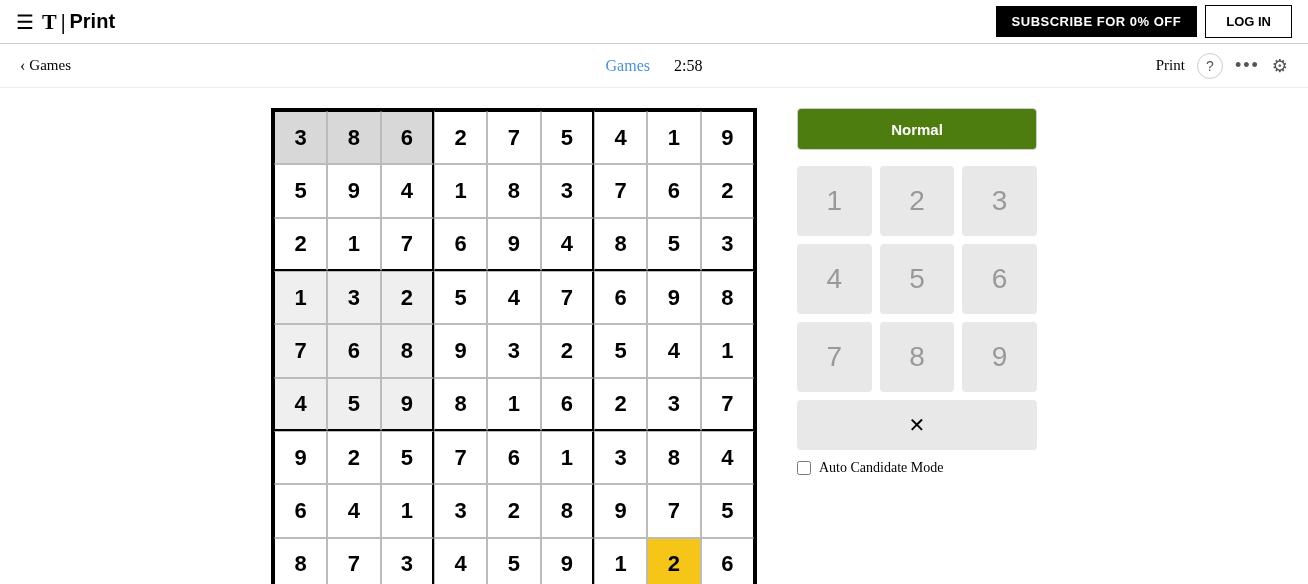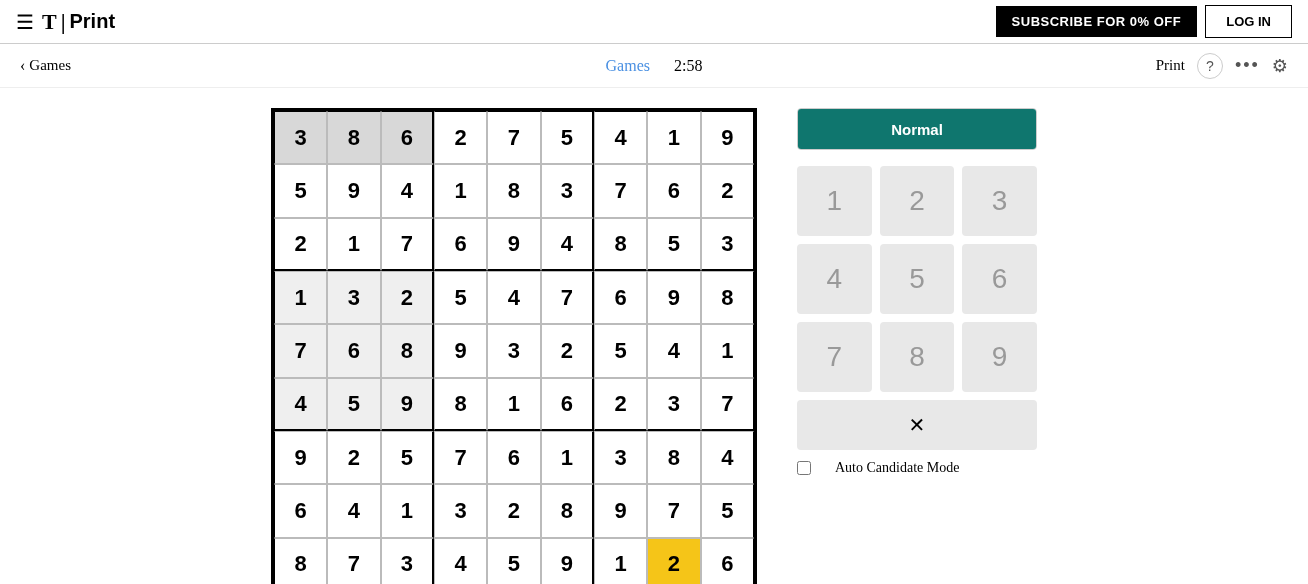--- a/index.html
+++ b/index.html
@@ -64,21 +64,21 @@
 
     
     .mode-toggle {
       display: flex; border: 1px solid #ccc; border-radius: 4px; overflow: hidden;
       margin-bottom: 16px; height: 42px;
     }
     .mode-btn {
       flex: 1; display: flex; align-items: center; justify-content: center;
       font-size: 15px; cursor: pointer; border: none; font-family: Arial, sans-serif;
     }
-    .mode-btn.active { background: #0f766e; color: #fff; font-weight: bold; }
+    .mode-btn.active { background: #4d7c0f; color: #fff; font-weight: bold; }
     .mode-btn.inactive { background: #f0f0f0; color: #555; }
 
     
     .numpad-grid {
       display: grid; grid-template-columns: repeat(3, 1fr); gap: 8px;
       margin-bottom: 8px;
     }
     .num-btn {
       height: 70px; display: flex; align-items: center; justify-content: center;
       font-size: 28px; font-family: Arial, sans-serif; color: #999;
@@ -87,21 +87,21 @@
     }
 
     
     .delete-btn {
       width: 100%; height: 50px; display: flex; align-items: center; justify-content: center;
       background: #e8e8e8; border: none; border-radius: 4px; font-size: 20px; cursor: pointer;
       margin-bottom: 10px;
     }
 
     
-    .auto-candidate { display: flex; align-items: center; gap: 24px; font-size: 14px; }
+    .auto-candidate { display: flex; align-items: center; gap: 8px; font-size: 14px; }
     .auto-candidate input[type="checkbox"] { width: 14px; height: 14px; cursor: pointer; }
 
     .gear-icon { font-size: 18px; color: #555; }
     .dots-icon { font-size: 18px; color: #555; letter-spacing: 2px; }
   </style>
 </head>
 <body>
 
 <div class="top-bar">
   <div class="top-bar-left">

